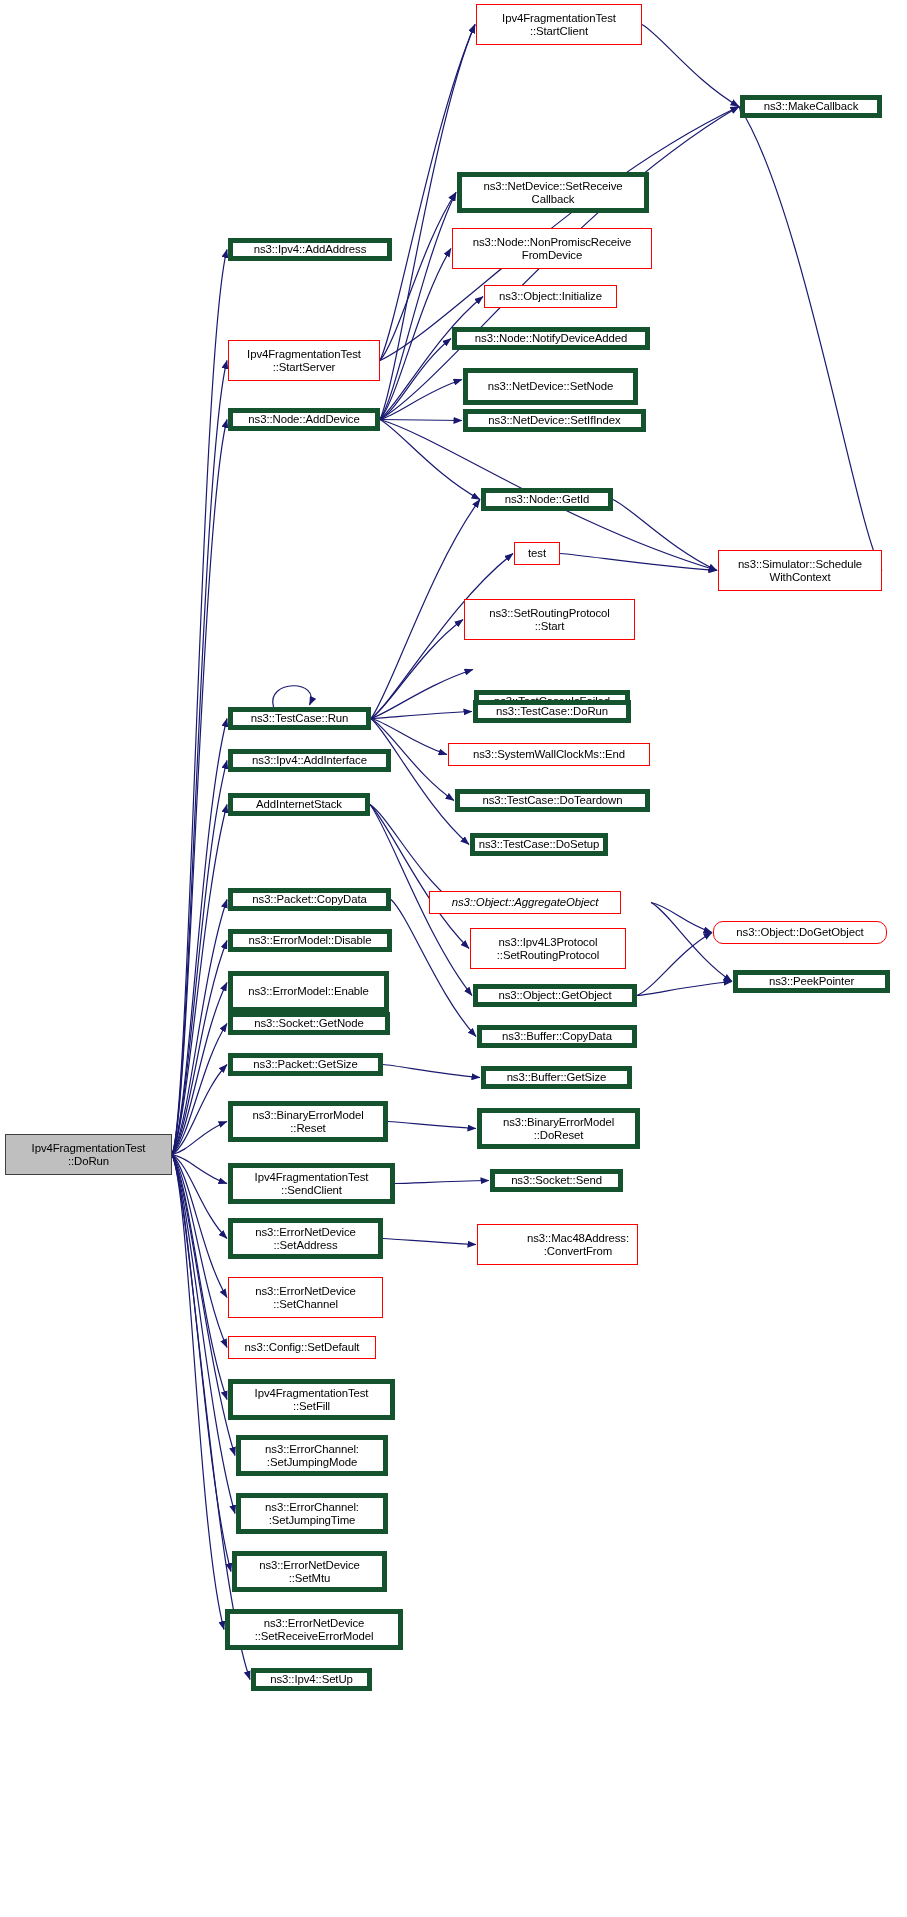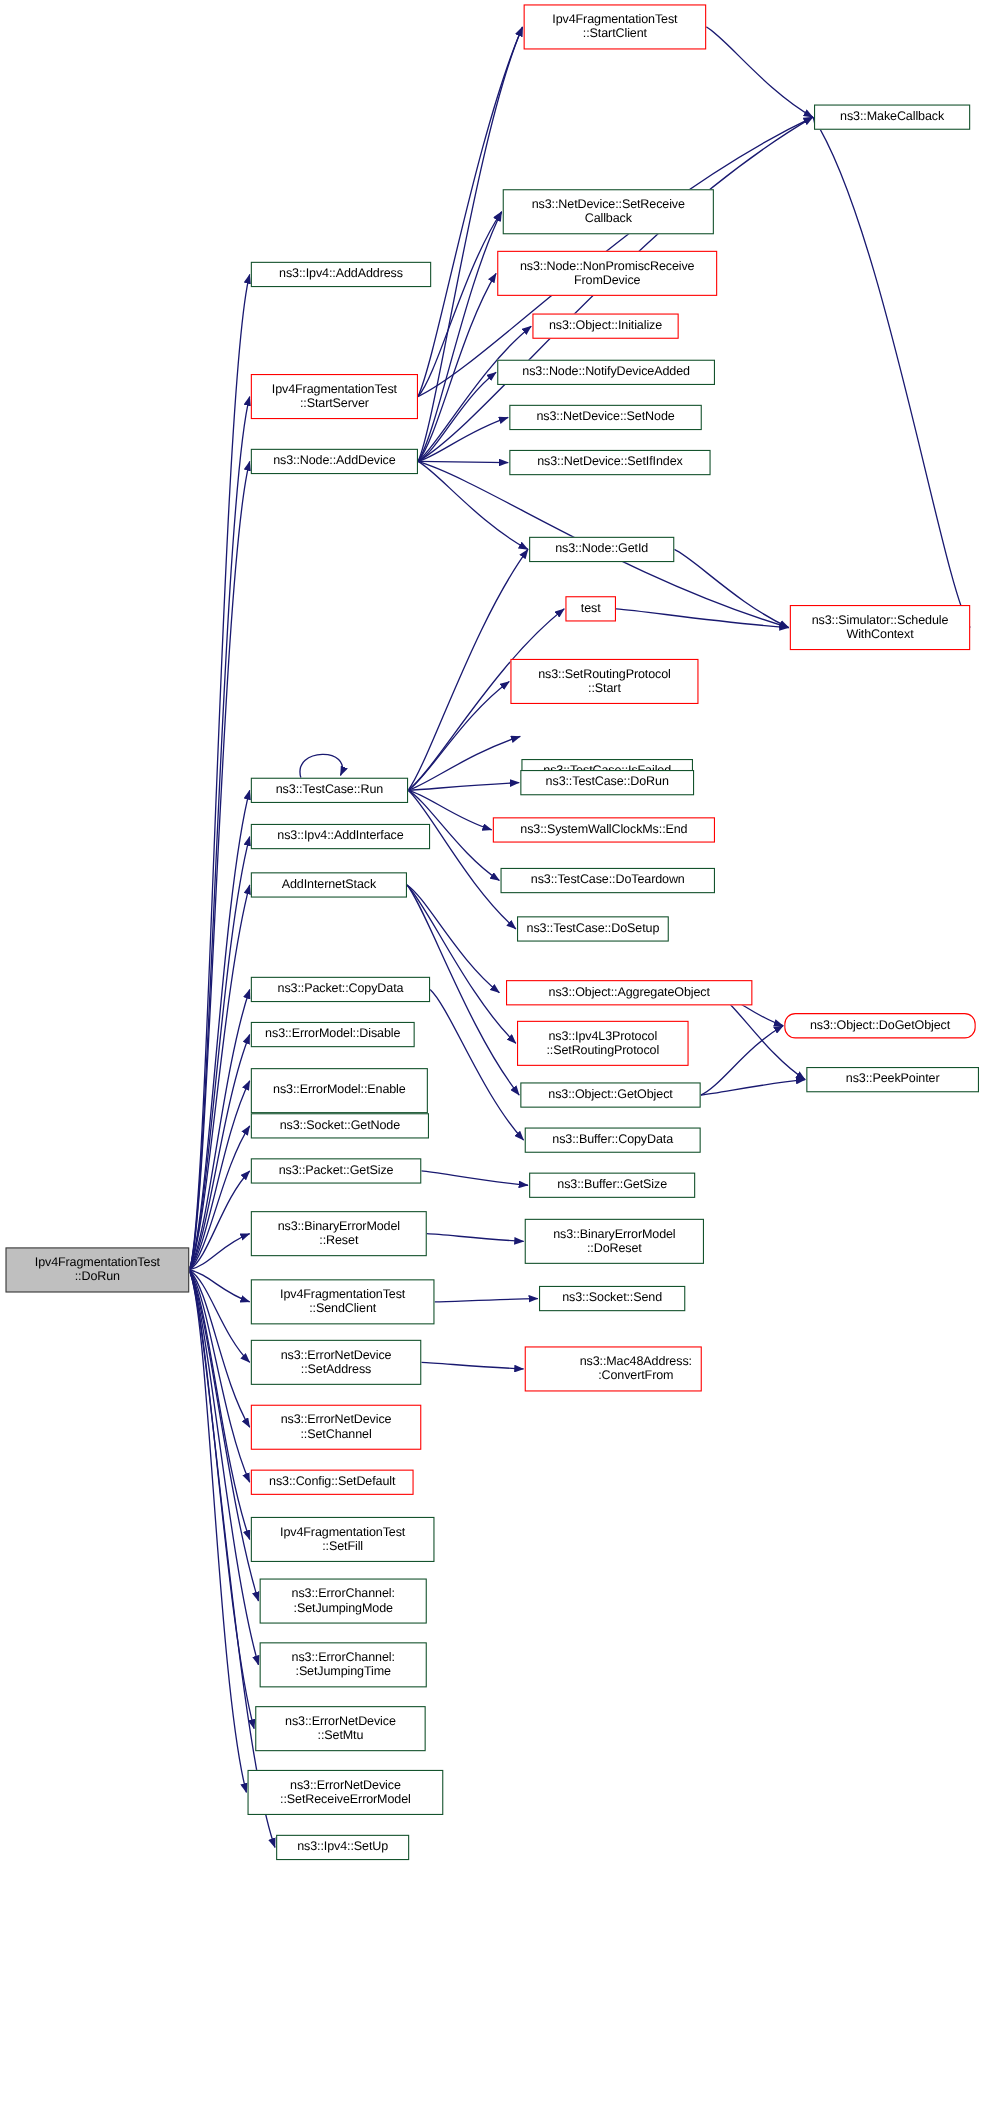--- a/index.html
+++ b/index.html
@@ -1,20 +1,20 @@
 <!DOCTYPE html>
 <html><head>
 <meta charset="utf-8">
 <style>
   html,body{margin:0;padding:0;background:#ffffff;}
   body{width:907px;height:1917px;font-family:"Liberation Sans",sans-serif;overflow:hidden;}
   #graph{position:relative;width:907px;height:1917px;}
   svg{position:absolute;top:0;left:0;width:907px;height:1917px;}
   .node{position:absolute;box-sizing:border-box;display:flex;align-items:center;justify-content:center;
-        text-align:center;line-height:1.08;background:#ffffff;border:1px solid #14532d;
+        text-align:center;line-height:1.08;background:#ffffff;border:5px solid #14532d;
         font-size:11.4px;color:#000000;white-space:pre-line;letter-spacing:-0.1px;}
   .node.red{border:1px solid #ff0000;}
   .node.current{background:#bfbfbf;border:1px solid #404040;}
 </style>
 </head>
 <body>
 
 <div id="graph">
   <svg id="edges" viewBox="0 0 907 1917" aria-hidden="true">
     <defs>
@@ -94,42 +94,42 @@
       <div class="node" style="left: 228px; top: 408px; width: 152px; height: 23px;">ns3::Node::AddDevice</div>
       <div class="node red" style="left: 476px; top: 4px; width: 166px; height: 41px;">Ipv4FragmentationTest
 ::StartClient</div>
       <div class="node" style="left: 740px; top: 95px; width: 142px; height: 23px;">ns3::MakeCallback</div>
       <div class="node" style="left: 457px; top: 172px; width: 192px; height: 41px;">ns3::NetDevice::SetReceive
 Callback</div>
       <div class="node red" style="left: 452px; top: 228px; width: 200px; height: 41px;">ns3::Node::NonPromiscReceive
 FromDevice</div>
       <div class="node red" style="left: 484px; top: 285px; width: 133px; height: 23px;">ns3::Object::Initialize</div>
       <div class="node" style="left: 452px; top: 327px; width: 198px; height: 23px;">ns3::Node::NotifyDeviceAdded</div>
-      <div class="node" style="left: 463px; top: 368px; width: 175px; height: 23px;">ns3::NetDevice::SetNode</div>
+      <div class="node" style="left: 463px; top: 368px; width: 175px; height: 37px;">ns3::NetDevice::SetNode</div>
       <div class="node" style="left: 463px; top: 409px; width: 183px; height: 23px;">ns3::NetDevice::SetIfIndex</div>
       <div class="node" style="left: 481px; top: 488px; width: 132px; height: 23px;">ns3::Node::GetId</div>
       <div class="node red" style="left: 718px; top: 550px; width: 164px; height: 41px;">ns3::Simulator::Schedule
 WithContext</div>
       <div class="node red" style="left: 514px; top: 542px; width: 46px; height: 23px;">test</div>
       <div class="node red" style="left: 464px; top: 599px; width: 171px; height: 41px;">ns3::SetRoutingProtocol
 ::Start</div>
       <div class="node" style="left: 474px; top: 690px; width: 156px; height: 23px;">ns3::TestCase::IsFailed</div>
       <div class="node" style="left: 228px; top: 707px; width: 143px; height: 23px;">ns3::TestCase::Run</div>
       <div class="node" style="left: 473px; top: 700px; width: 158px; height: 23px;">ns3::TestCase::DoRun</div>
       <div class="node red" style="left: 448px; top: 743px; width: 202px; height: 23px;">ns3::SystemWallClockMs::End</div>
       <div class="node" style="left: 228px; top: 749px; width: 163px; height: 23px;">ns3::Ipv4::AddInterface</div>
       <div class="node" style="left: 455px; top: 789px; width: 195px; height: 23px;">ns3::TestCase::DoTeardown</div>
       <div class="node" style="left: 228px; top: 793px; width: 142px; height: 23px;">AddInternetStack</div>
       <div class="node" style="left: 470px; top: 833px; width: 138px; height: 23px;">ns3::TestCase::DoSetup</div>
-      <div class="node red" style="left: 460px; top: 891px; width: 224px; height: 23px;">ns3::Object::AggregateObject</div>
+      <div class="node red" style="left: 429px; top: 891px; width: 192px; height: 23px; font-style: italic;">ns3::Object::AggregateObject</div>
       <div class="node" style="left: 228px; top: 888px; width: 163px; height: 23px;">ns3::Packet::CopyData</div>
       <div class="node red" style="left: 713px; top: 921px; width: 174px; height: 23px; border-radius: 10px;">ns3::Object::DoGetObject</div>
       <div class="node red" style="left: 470px; top: 928px; width: 156px; height: 41px;">ns3::Ipv4L3Protocol
 ::SetRoutingProtocol</div>
-      <div class="node" style="left: 228px; top: 929px; width: 149px; height: 23px;">ns3::ErrorModel::Disable</div>
+      <div class="node" style="left: 228px; top: 929px; width: 164px; height: 23px;">ns3::ErrorModel::Disable</div>
       <div class="node" style="left: 733px; top: 970px; width: 157px; height: 23px;">ns3::PeekPointer</div>
       <div class="node" style="left: 228px; top: 971px; width: 161px; height: 41px;">ns3::ErrorModel::Enable</div>
       <div class="node" style="left: 473px; top: 984px; width: 164px; height: 23px;">ns3::Object::GetObject</div>
       <div class="node" style="left: 228px; top: 1012px; width: 162px; height: 23px;">ns3::Socket::GetNode</div>
       <div class="node" style="left: 477px; top: 1025px; width: 160px; height: 23px;">ns3::Buffer::CopyData</div>
       <div class="node" style="left: 228px; top: 1053px; width: 155px; height: 23px;">ns3::Packet::GetSize</div>
       <div class="node" style="left: 481px; top: 1066px; width: 151px; height: 23px;">ns3::Buffer::GetSize</div>
       <div class="node" style="left: 228px; top: 1101px; width: 160px; height: 41px;">ns3::BinaryErrorModel
 ::Reset</div>
       <div class="node" style="left: 477px; top: 1108px; width: 163px; height: 41px;">ns3::BinaryErrorModel

